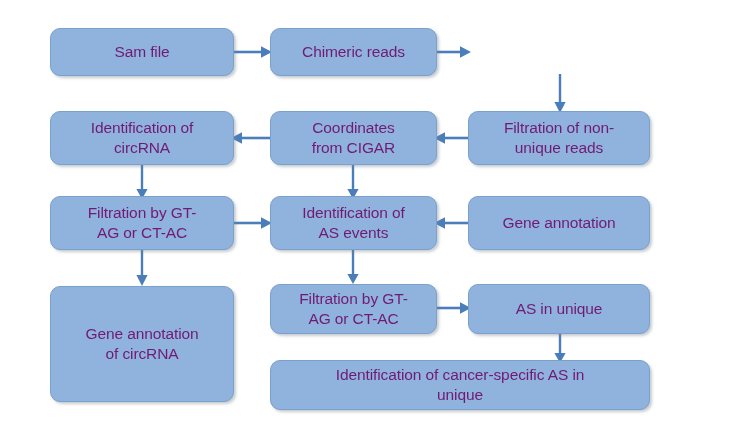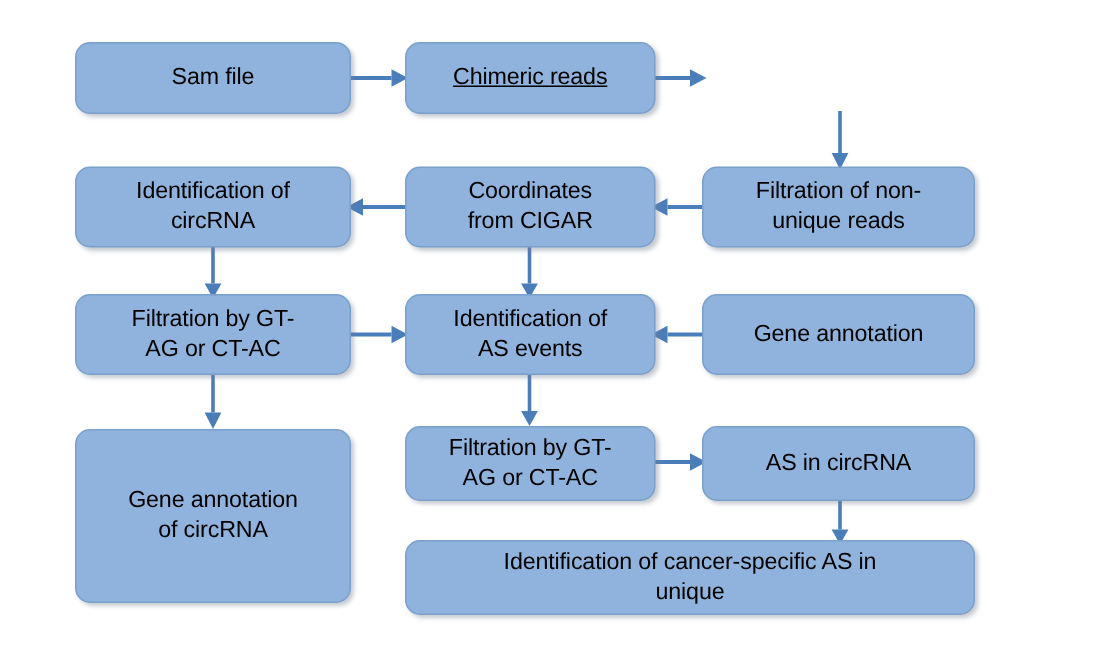--- a/index.html
+++ b/index.html
@@ -16,21 +16,21 @@
     height: 430px;
     background: #ffffff;
     overflow: hidden;
   }
   .node {
     position: absolute;
     box-sizing: border-box;
     background: #8FB3DC;
     border: 1px solid #7AA0CC;
     border-radius: 10px;
-    color: #000000;
+    color: #701a75;
     font-size: 15.5px;
     line-height: 1.32;
     text-align: center;
     display: flex;
     align-items: center;
     justify-content: center;
     padding: 2px 24px;
     box-shadow: 2px 2px 3px rgba(120,130,145,0.42);
     z-index: 2;
     letter-spacing: -0.1px;
@@ -140,21 +140,21 @@
     <svg width="16" height="32" viewBox="0 0 16 32">
       <line x1="8" y1="0" x2="8" y2="21" stroke="#4A7EBB" stroke-width="2.4"></line>
       <polygon points="2.4,21 8,31 13.6,21" fill="#4A7EBB"></polygon>
     </svg>
   </div>
 
   <div class="node" style="left:50px; top:28px; width:184px; height:48px;">
     <span>Sam file</span>
   </div>
 
-  <div class="node" style="left:270px; top:28px; width:167px; height:48px;text-decoration:underline;">
+  <div class="node" style="left:270px; top:28px; width:167px; height:48px;">
     <span>Chimeric reads</span>
   </div>
 
 
   <div class="node" style="left:50px; top:111px; width:184px; height:54px;">
     <span>Identification of
 circRNA</span>
   </div>
 
   <div class="node" style="left:270px; top:111px; width:167px; height:54px;">
@@ -185,21 +185,21 @@
     <span>Gene annotation
 of circRNA</span>
   </div>
 
   <div class="node" style="left:270px; top:284px; width:167px; height:50px;">
     <span>Filtration by GT-
 AG or CT-AC</span>
   </div>
 
   <div class="node" style="left:468px; top:284px; width:182px; height:50px;">
-    <span>AS in circRNA</span>
+    <span>AS in unique</span>
   </div>
 
   <div class="node" style="left:270px; top:360px; width:380px; height:50px;">
     <span>Identification of cancer-specific AS in
 unique</span>
   </div>
 
 </div>
 
 </body></html>

